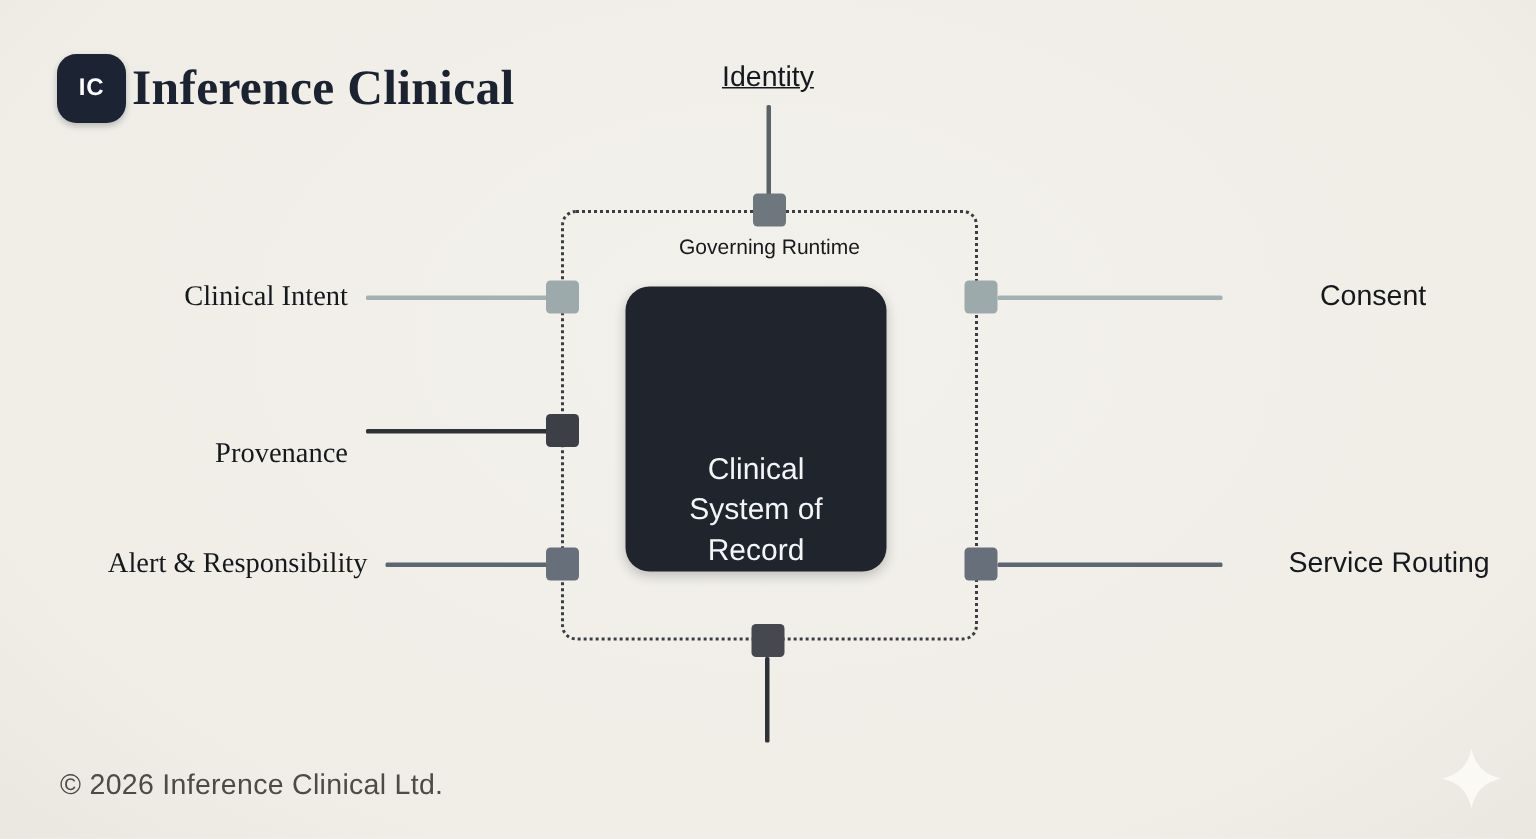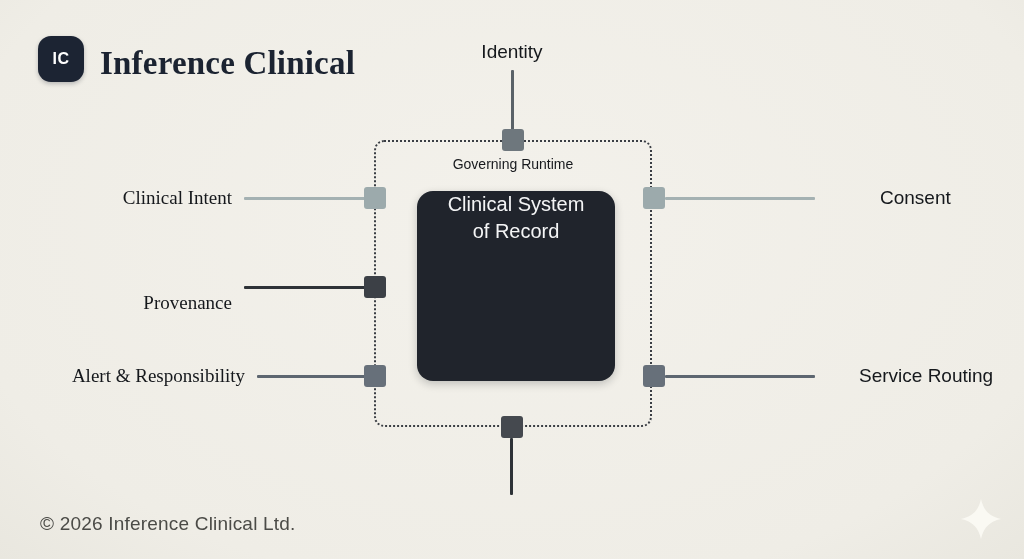--- a/index.html
+++ b/index.html
@@ -11,21 +11,21 @@
     overflow: hidden;
   }
   .canvas {
     position: relative;
     width: 1024px;
     height: 559px;
     background: radial-gradient(ellipse at 50% 40%, #f3f1eb 0%, #efede6 78%, #e9e7df 100%);
   }
 
   
-  .brand { position: absolute; left: 38px; top: 36px; display: flex; align-items: flex-end; gap: 16px; }
+  .brand { position: absolute; left: 38px; top: 36px; display: flex; align-items: center; gap: 4px; }
   .logo-mark {
     width: 46px; height: 46px; border-radius: 13px;
     background: #1c2433;
     display: flex; align-items: center; justify-content: center;
     box-shadow: 0 2px 4px rgba(20,25,40,.25);
   }
   .logo-initials {
     color: #ffffff; font-size: 16px; font-weight: bold; letter-spacing: .5px;
     font-family: "Liberation Sans", sans-serif;
   }
@@ -37,23 +37,23 @@
   
   .runtime-box {
     position: absolute; left: 374px; top: 140px; width: 278px; height: 287px;
     border: 2.5px dotted #3a3e44; border-radius: 10px;
   }
   .runtime-label {
     position: absolute; left: 374px; top: 156px; width: 278px;
     text-align: center; font-size: 14px; color: #17191d;
   }
   .core-box {
-    position: absolute; left: 417px; top: 191px; width: 198px; height: 190px;
+    position: absolute; left: 417px; top: 191px; width: 174px; height: 190px;
     background: #20242c; border-radius: 16px;
-    display: flex; align-items: flex-start; justify-content: center;
+    display: flex; align-items: flex-end; justify-content: center;
     text-align: center; padding: 0 20px;
     box-shadow: 0 3px 8px rgba(20,22,28,.22);
   }
   .core-label { color: #f4f5f6; font-size: 20px; line-height: 1.35; }
 
   
   .port-square {
     position: absolute; width: 22px; height: 22px; border-radius: 3px;
     background: #6e777d; z-index: 3;
   }
@@ -84,21 +84,21 @@
     <div class="brand-name">Inference Clinical</div>
   </div>
 
   <div class="runtime-box"></div>
   <div class="runtime-label">Governing Runtime</div>
 
   <div class="core-box" style="background: rgb(32, 36, 44);">
     <span class="core-label">Clinical System of Record</span>
   </div>
 
-  <div class="port-label align-center" style="left:412px; top:40px; width:200px;">Identity</div>
+  <div class="port-label align-center" style="left:412px; top:40px; width:200px;text-decoration:underline;">Identity</div>
   <div class="connector" style="left: 511px; top: 70px; width: 3px; height: 60px; background: rgb(90, 98, 104);"></div>
   <div class="port-square" style="left: 502px; top: 129px; background: rgb(110, 119, 125);"></div>
 
   <div class="port-label align-right" style="left:0; top:186px; width:232px;">Clinical Intent</div>
   <div class="connector" style="left: 244px; top: 197px; width: 122px; height: 3px; background: rgb(164, 177, 178);"></div>
   <div class="port-square" style="left: 364px; top: 187px; background: rgb(156, 170, 172);"></div>
 
   <div class="port-label align-right" style="left:0; top:291px; width:232px;">Provenance</div>
   <div class="connector" style="left: 244px; top: 286px; width: 122px; height: 3px; background: rgb(46, 50, 55);"></div>
   <div class="port-square" style="left: 364px; top: 276px; background: rgb(60, 64, 70);"></div>

